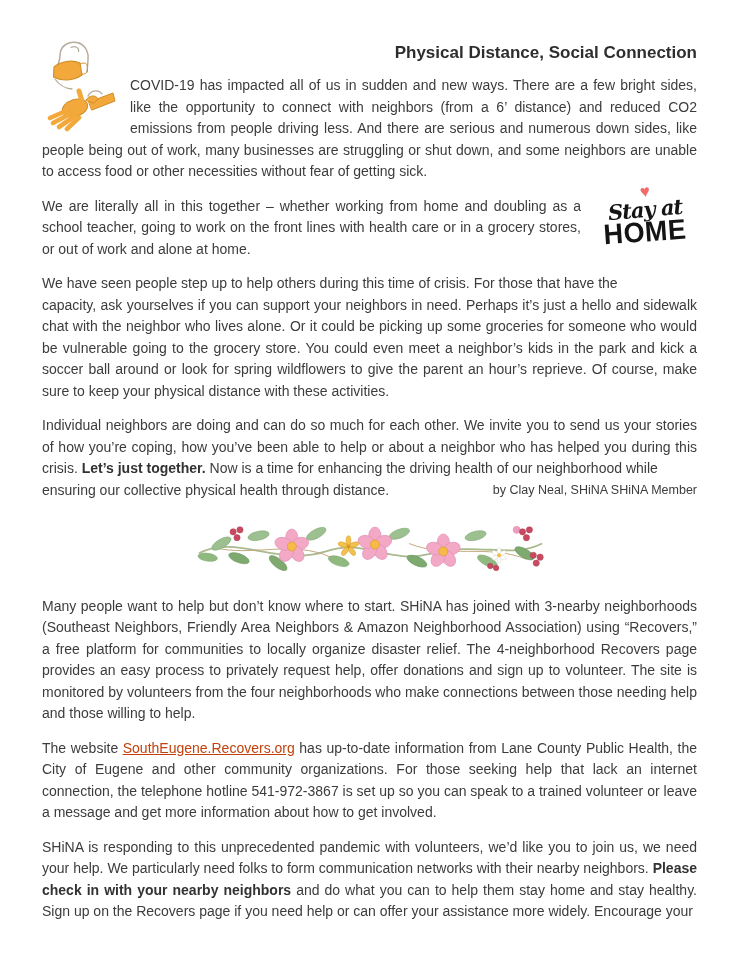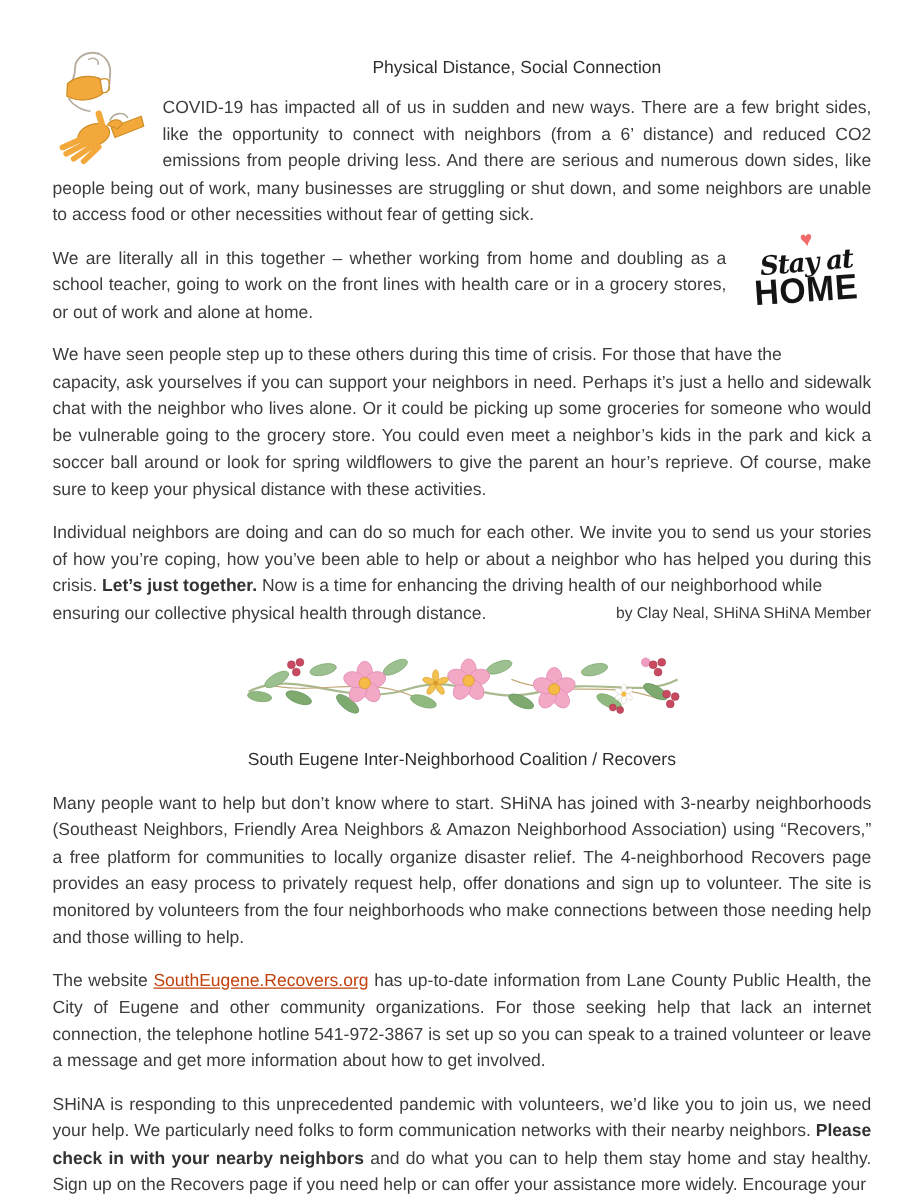--- a/index.html
+++ b/index.html
@@ -3,22 +3,22 @@
 <meta charset="utf-8">
 <style>
   html,body{margin:0;padding:0;}
   body{
     width:739px;height:956px;overflow:hidden;background:#ffffff;
     font-family:"Liberation Sans",sans-serif;
     font-size:14px;line-height:21.5px;color:#3c3c3c;
   }
   .page{padding:42px 42px 0 42px;}
   h1,h2{
-    font-size:14px;line-height:22px;font-weight:normal;color:#2e2e2e;
-    text-align:center;margin:0 0 11px 0;
+    font-size:17px;line-height:22px;font-weight:bold;color:#2e2e2e;
+    text-align:right;margin:0 0 11px 0;
   }
   h2{margin:3px 0 14px 0;}
   .para{text-align:justify;margin:0 0 13px 0;}
   .icon-float{float:left;width:74px;height:92px;margin:-2px 14px 0 0;}
   .icon-float svg{width:100%;height:100%;}
   .stayhome{
     float:right;width:104px;margin:-12px 0 4px 12px;text-align:center;color:#141414;
   }
   .sh-heart{color:#f26a6a;font-size:17px;line-height:15px;transform:rotate(-8deg);}
   .sh-line1{
@@ -80,21 +80,21 @@
     <div class="para">
       <span class="stayhome" style="display:block;">
         <span class="sh-heart" style="display:block;">♥</span>
         <span class="sh-line1" style="display:block;">Stay at</span>
         <span class="sh-line2" style="display:block;">HOME</span>
       </span>
       <span>We are literally all in this together – whether working from home and doubling as a school teacher, going to work on the front lines with health care or in a grocery stores, or out of work and alone at home.</span>
     </div>
 
     <div class="para">
-      <span>We have seen people step up to these others during this time of crisis. For those that have the</span><br>
+      <span>We have seen people step up to help others during this time of crisis. For those that have the</span><br>
       <span>capacity, ask yourselves if you can support your neighbors in need. Perhaps it’s just a hello and sidewalk chat with the neighbor who lives alone. Or it could be picking up some groceries for someone who would be vulnerable going to the grocery store. You could even meet a neighbor’s kids in the park and kick a soccer ball around or look for spring wildflowers to give the parent an hour’s reprieve. Of course, make sure to keep your physical distance with these activities.</span>
     </div>
 
     <div class="para">
       <span>Individual neighbors are doing and can do so much for each other. We invite you to send us your stories of how you’re coping, how you’ve been able to help or about a neighbor who has helped you during this crisis.   </span><b>Let’s just together.</b><span> Now is a time for enhancing the driving health of our neighborhood while</span>
       <span class="final-row">
         <span>ensuring our collective physical health through distance.</span>
         <span class="byline">by Clay Neal, SHiNA SHiNA Member</span>
       </span>
     </div>
@@ -180,21 +180,20 @@
         <circle cx="347" cy="42" r="3.2"></circle>
           <circle cx="354" cy="44" r="3.2"></circle>
           <circle cx="350" cy="50" r="3.2"></circle>
         <circle cx="303" cy="53" r="2.8"></circle>
           <circle cx="309" cy="55" r="2.8"></circle>
       </g>
     </svg>
   </div>
 
   <section>
-    <h2>South Eugene Inter-Neighborhood Coalition / Recovers</h2>
 
     <div class="para">Many people want to help but don’t know where to start. SHiNA has joined with 3-nearby neighborhoods (Southeast Neighbors, Friendly Area Neighbors &amp; Amazon Neighborhood Association) using “Recovers,” a free platform for communities to locally organize disaster relief. The 4-neighborhood Recovers page provides an easy process to privately request help, offer donations and sign up to volunteer. The site is monitored by volunteers from the four neighborhoods who make connections between those needing help and those willing to help.</div>
 
     <div class="para">
       <span>The website </span><a class="link" href="#">SouthEugene.Recovers.org</a><span> has up-to-date information from Lane County Public Health, the City of Eugene and other community organizations. For those seeking help that lack an internet connection, the telephone hotline 541-972-3867 is set up so you can speak to a trained volunteer or leave a message and get more information about how to get involved.</span>
     </div>
 
     <div class="para">
       <span>SHiNA is responding to this unprecedented pandemic with volunteers, we’d like you to join us, we need your help. We particularly need folks to form communication networks with their nearby neighbors. </span><b>Please check in with your nearby neighbors</b><span> and do what you can to help them stay home and stay healthy. Sign up on the Recovers page if you need help or can offer your assistance more widely. Encourage your</span>
       

